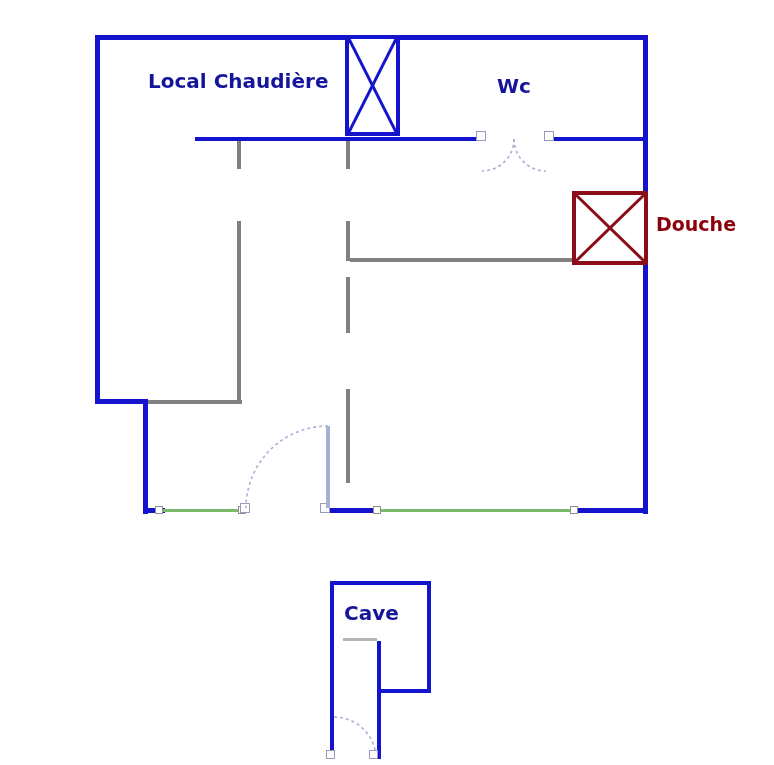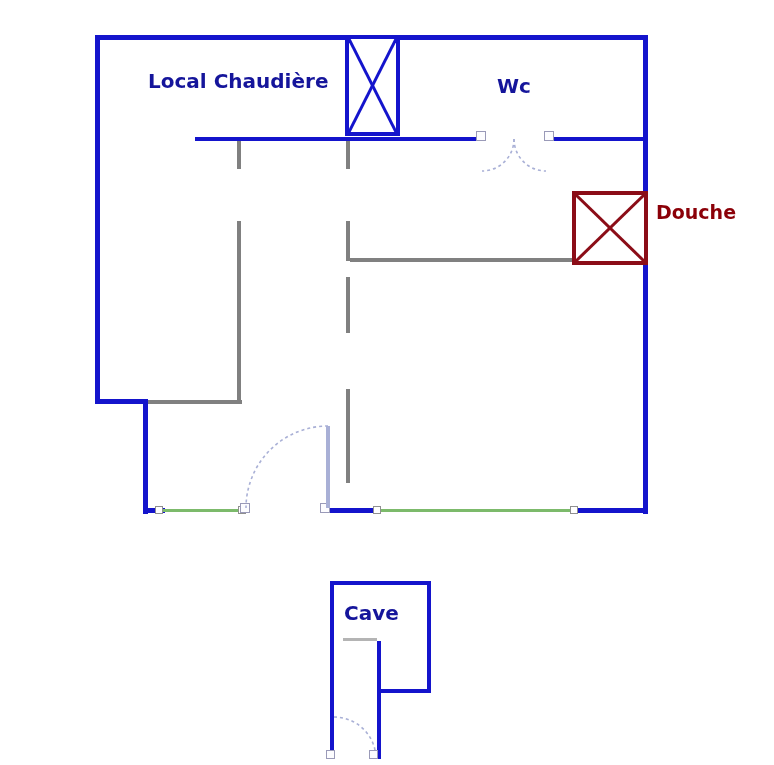--- a/index.html
+++ b/index.html
@@ -84,21 +84,21 @@
 
   <div class="jamb" style="left:476px;top:110px;"></div>
   <div class="jamb" style="left:544px;top:110px;"></div>
   <svg class="arc" style="left:478px;top:114px;" width="72" height="40">
     <path d="M 36 4 A 32 32 0 0 1 4 36"></path>
     <path d="M 36 4 A 32 32 0 0 0 68 36"></path>
   </svg>
 
   <div class="label blue" style="left:148px;top:48px;">Local Chaudière</div>
   <div class="label blue" style="left:497px;top:53px;">Wc</div>
-  <div class="label red" style="left:656px;top:180px;">Douche</div>
+  <div class="label red" style="left:656px;top:192px;">Douche</div>
   <div class="label blue" style="left:344px;top:580px;text-align:right;">Cave</div>
 
   <div class="wall" style="left:330px;top:560px;width:100px;height:4px;"></div>
   <div class="wall" style="left:330px;top:560px;width:4px;height:178px;"></div>
   <div class="wall" style="left:427px;top:560px;width:4px;height:112px;"></div>
   <div class="wall" style="left:378px;top:668px;width:53px;height:4px;"></div>
   <div class="wall" style="left:377px;top:620px;width:4px;height:118px;"></div>
   <div class="tick" style="left:343px;top:617px;width:34px;height:3px;"></div>
   <svg class="arc" style="left:332px;top:694px;" width="48" height="46">
     <path d="M 2 2 A 42 42 0 0 1 44 44"></path>

